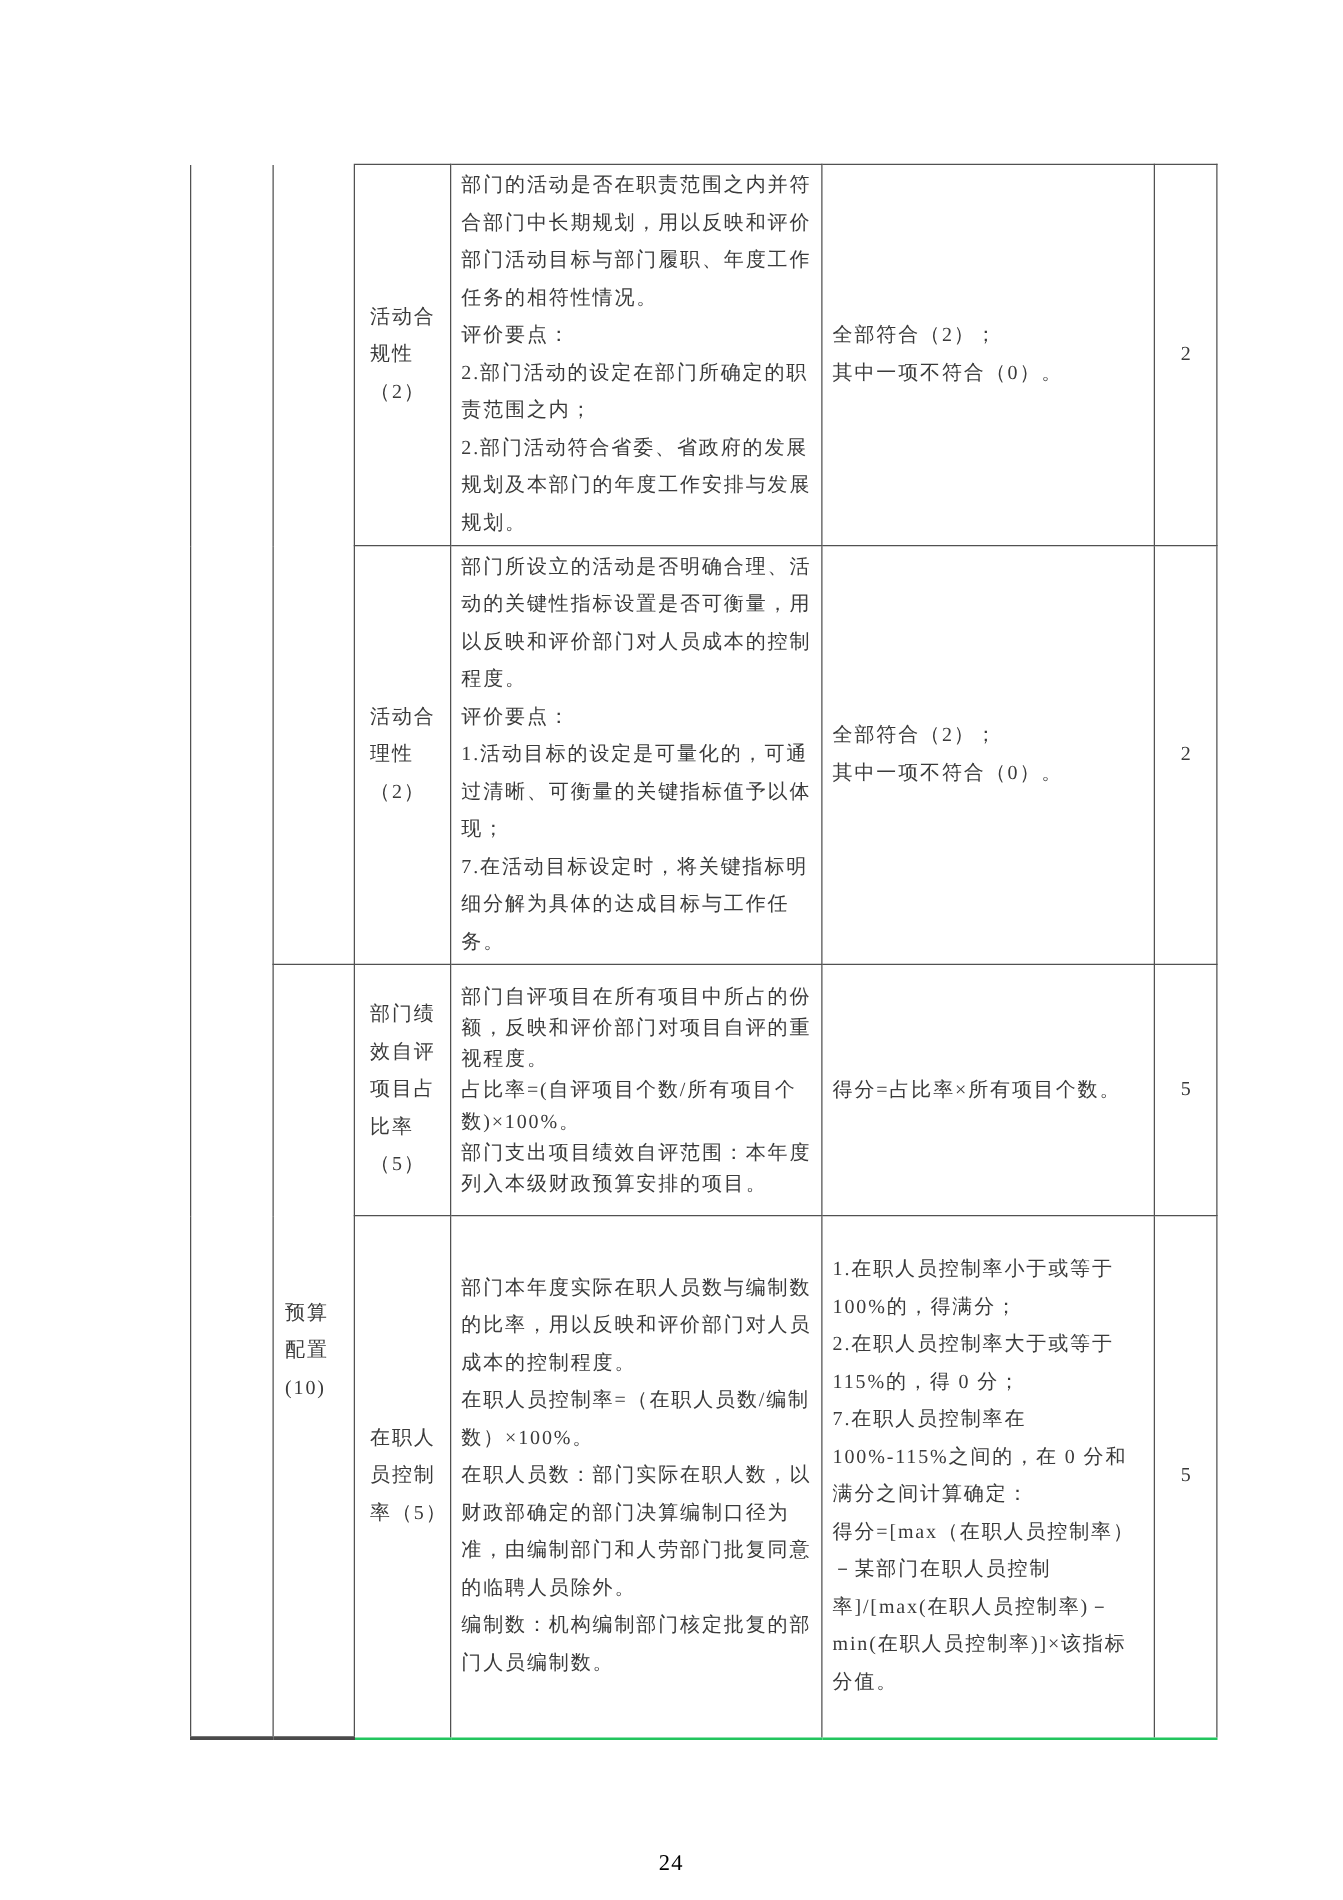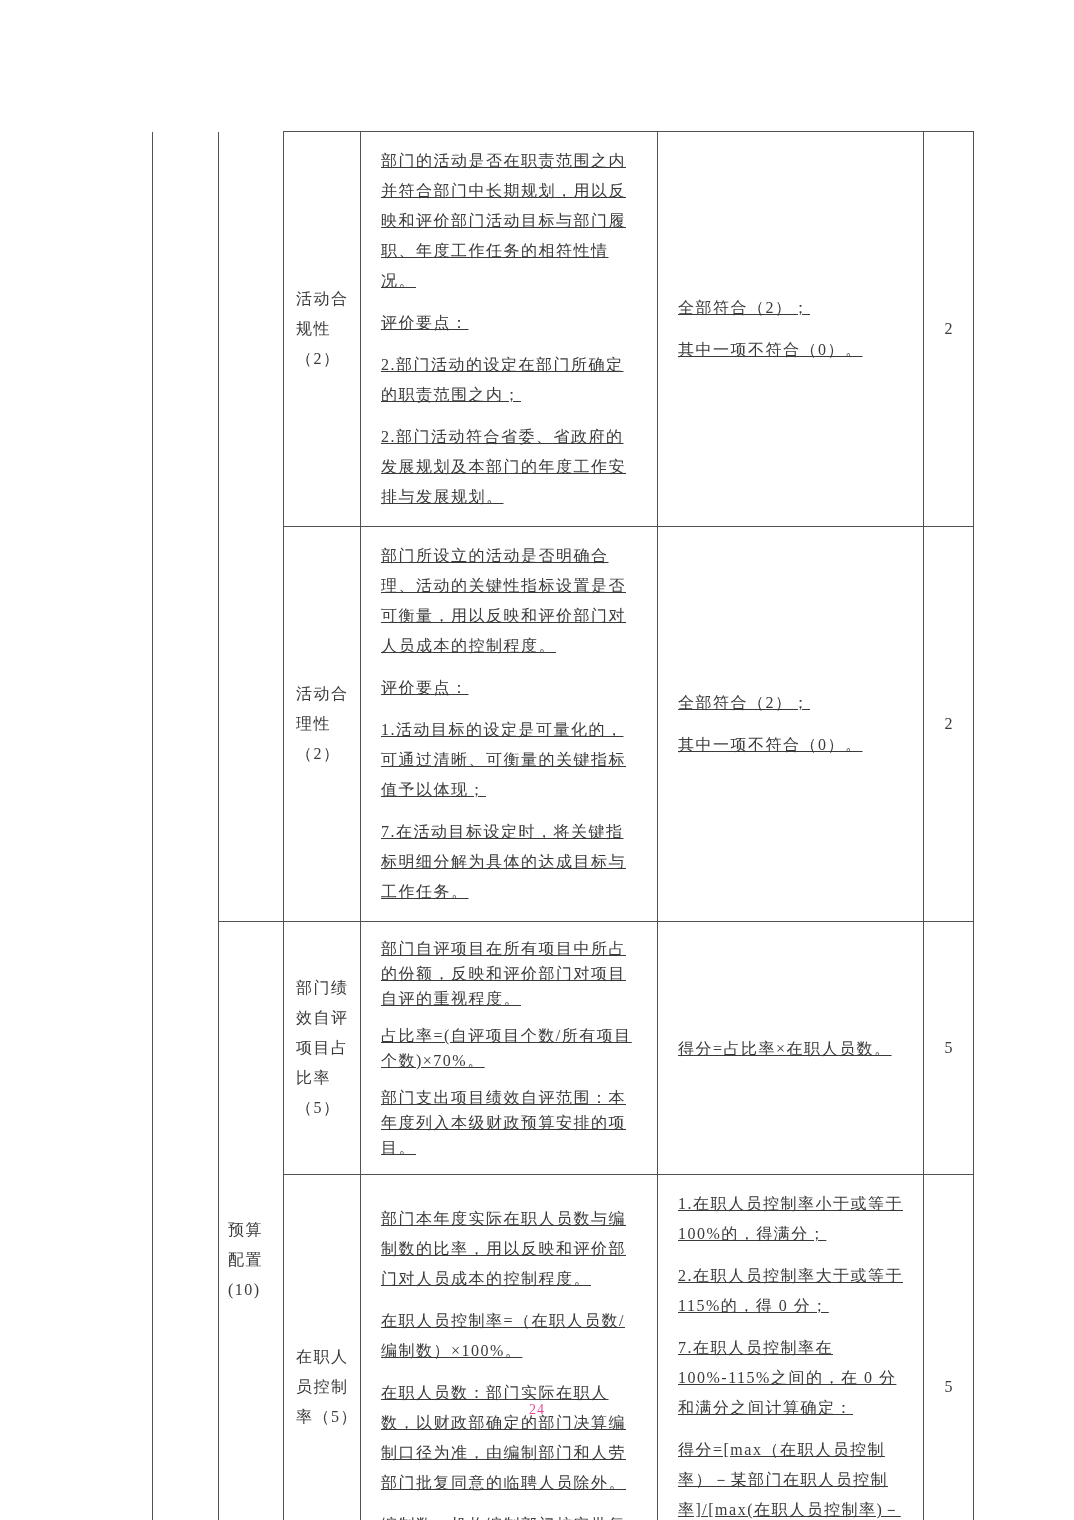--- a/index.html
+++ b/index.html
@@ -54,30 +54,30 @@
     padding: 2px 5px 2px 8px;
   }
   td.score-cell {
     text-align: center;
     letter-spacing: 0;
     padding: 2px 2px;
   }
   tr.tight td.desc-cell,
   tr.tight td.scoring-cell { line-height: 25px; }
 
-  .para { margin: 12px; text-decoration: underline; }
+  .para { margin: 0; }
 
   .page-number {
     position: absolute;
     left: 0; right: 0;
-    top: 1402px;
+    top: 1480px;
     text-align: center;
-    font-size: 14px;
+    font-size: 18px;
     letter-spacing: 1px;
-    color: #ec4899;
+    color: #000000;
   }
 </style>
 </head>
 <body>
 
 <div class="page">
 
   <table class="eval-table">
     <colgroup>
       <col style="width:66px">
@@ -126,25 +126,25 @@
           <td class="category-cell thick-bottom" rowspan="2">预算
 配置
 (10)</td>
           <td class="indicator-cell">部门绩
 效自评
 项目占
 比率
 （5）</td>
           <td class="desc-cell">
             <div class="para">部门自评项目在所有项目中所占的份额，反映和评价部门对项目自评的重视程度。</div>
-            <div class="para">占比率=(自评项目个数/所有项目个数)×70%。</div>
+            <div class="para">占比率=(自评项目个数/所有项目个数)×100%。</div>
             <div class="para">部门支出项目绩效自评范围：本年度列入本级财政预算安排的项目。</div>
           </td>
           <td class="scoring-cell">
-            <div class="para">得分=占比率×在职人员数。</div>
+            <div class="para">得分=占比率×所有项目个数。</div>
           </td>
           <td class="score-cell">5</td>
         </tr>
         <tr class="last-row" style="height: 418px;">
           <td class="indicator-cell">在职人
 员控制
 率（5）</td>
           <td class="desc-cell">
             <div class="para">部门本年度实际在职人员数与编制数的比率，用以反映和评价部门对人员成本的控制程度。</div>
             <div class="para">在职人员控制率=（在职人员数/编制数）×100%。</div>

